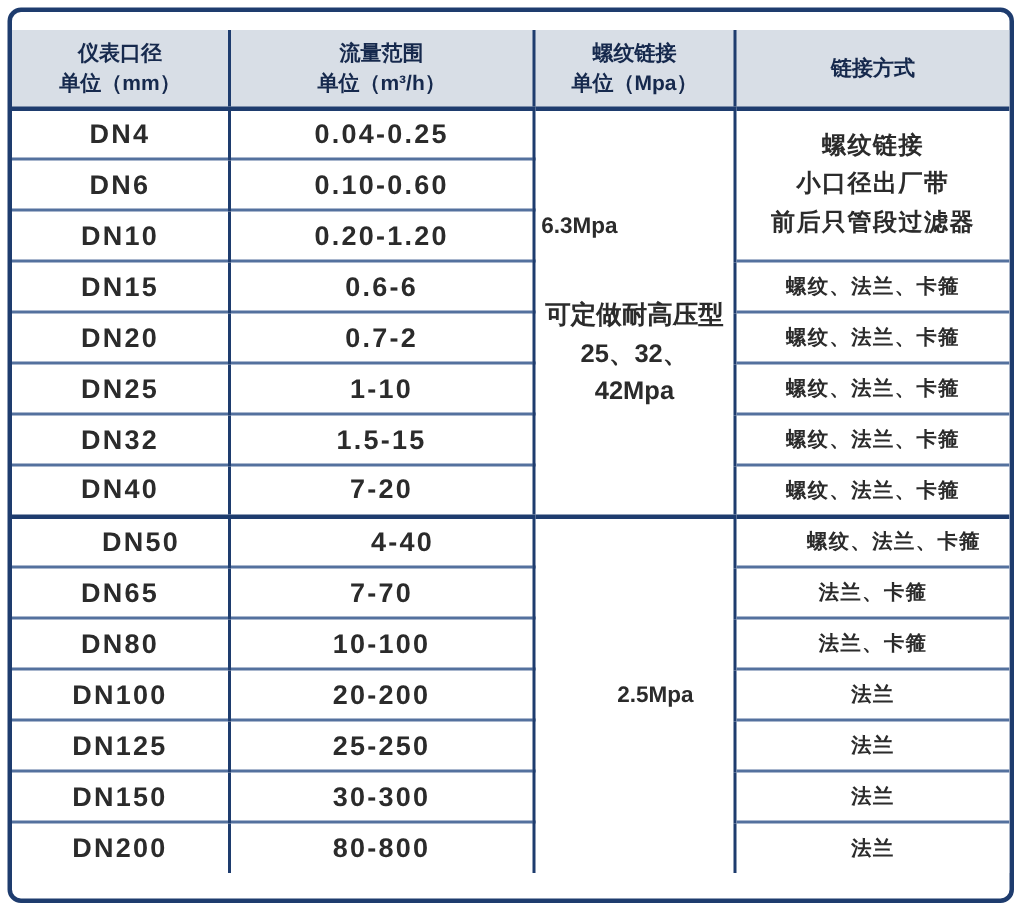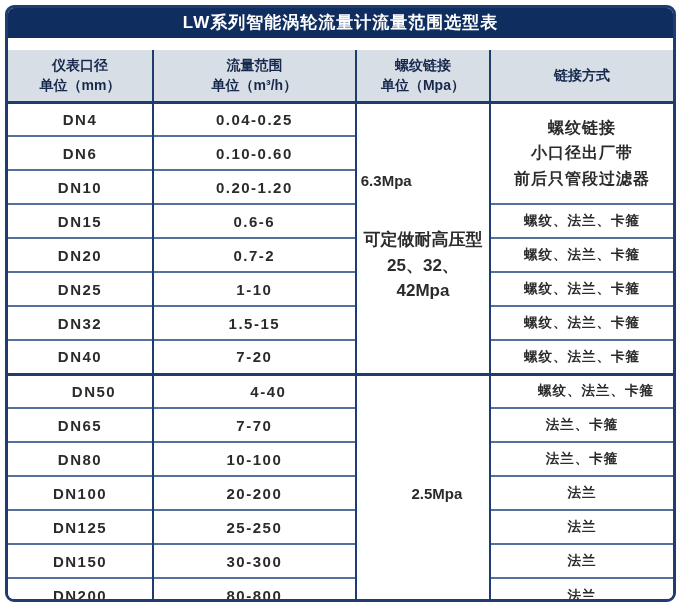--- a/index.html
+++ b/index.html
@@ -60,41 +60,40 @@
     font-weight:bold;
     height:52px;
     line-height:1.45;
     border-bottom:3px solid var(--border-navy);
   }
   thead th + th, tbody td + td{
     border-left:2px solid var(--border-navy);
   }
   tbody td{
     height:34px;
-    font-size:15px;
+    font-size:18px;
     font-weight:bold;
     border-top:2px solid var(--rowline);
     background:#fff;
   }
   tbody tr:first-child td{border-top:none;}
   tr.section-top td{border-top:3px solid var(--border-navy);padding-left:32px;}
   td.flow-cell, td.dn-cell{letter-spacing:1.5px;}
   td.conn-cell{font-size:13.5px;letter-spacing:1px;}
   td.pressure-cell{font-size:15px;}
   .pressure-inner{
     display:flex;flex-direction:column;align-items:flex-start;justify-content:center;gap:38px;
   }
   .pressure-note{font-size:17px;line-height:1.5;}
   .conn-multi{font-size:16px;line-height:1.6;letter-spacing:1px;}
 </style>
 </head>
 <body>
 
 <div class="frame">
-  <div class="title-bar">LW系列智能涡轮流量计流量范围选型表</div>
 
   <table>
     <colgroup>
         <col class="c1">
         <col class="c2">
         <col class="c3">
         <col class="c4">
       </colgroup>
     <thead>
       <tr>

